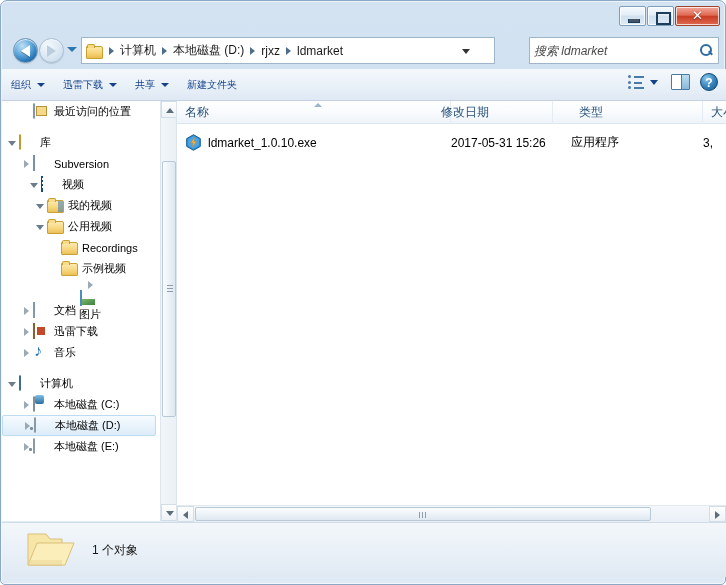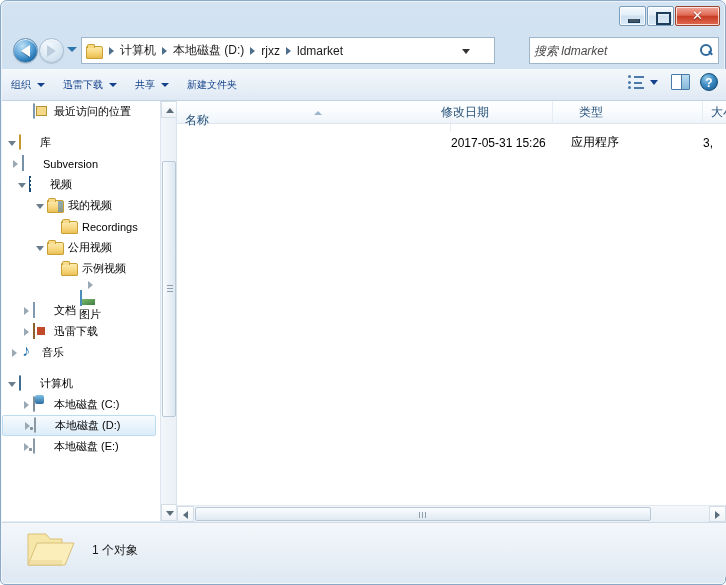--- a/index.html
+++ b/index.html
@@ -509,66 +509,66 @@
           <span class="exp"></span>
           <span class="ti-ico"><span class="ic-recent"></span></span>
           <span class="ti-label">最近访问的位置</span>
         </div>
         <div class="treegap"></div>
         <div class="treeitem" style="padding-left: 4px;">
           <span class="exp open"></span>
           <span class="ti-ico"><span class="ic-library"></span></span>
           <span class="ti-label">库</span>
         </div>
-        <div class="treeitem" style="padding-left: 7px;">
+        <div class="treeitem" style="padding-left: 18px;">
           <span class="exp closed"></span>
           <span class="ti-ico"><span class="ic-svn"></span></span>
           <span class="ti-label">Subversion</span>
         </div>
-        <div class="treeitem" style="padding-left: 14px;">
+        <div class="treeitem" style="padding-left: 26px;">
           <span class="exp open"></span>
           <span class="ti-ico"><span class="ic-video"></span></span>
           <span class="ti-label">视频</span>
         </div>
         <div class="treeitem" style="padding-left: 32px;">
           <span class="exp open"></span>
           <span class="ti-ico"><span class="ic-folder badge"></span></span>
           <span class="ti-label">我的视频</span>
         </div>
+        <div class="treeitem" style="padding-left: 32px;">
+          <span class="exp open"></span>
+          <span class="ti-ico"><span class="ic-folder"></span></span>
+          <span class="ti-label">公用视频</span>
+        </div>
         <div class="treeitem" style="padding-left: 46px;">
           <span class="exp"></span>
           <span class="ti-ico"><span class="ic-folder"></span></span>
           <span class="ti-label">Recordings</span>
         </div>
-        <div class="treeitem" style="padding-left: 32px;">
-          <span class="exp open"></span>
-          <span class="ti-ico"><span class="ic-folder"></span></span>
-          <span class="ti-label">公用视频</span>
-        </div>
         <div class="treeitem" style="padding-left: 46px;">
           <span class="exp"></span>
           <span class="ti-ico"><span class="ic-folder"></span></span>
           <span class="ti-label">示例视频</span>
         </div>
         <div class="treeitem" style="padding-left: 18px; flex-direction: column;">
           <span class="exp closed"></span>
           <span class="ti-ico"><span class="ic-pic"></span></span>
           <span class="ti-label">图片</span>
         </div>
         <div class="treeitem" style="padding-left: 18px;">
           <span class="exp closed"></span>
           <span class="ti-ico"><span class="ic-doc"></span></span>
           <span class="ti-label">文档</span>
         </div>
         <div class="treeitem" style="padding-left: 18px;">
           <span class="exp closed"></span>
           <span class="ti-ico"><span class="ic-dl"></span></span>
           <span class="ti-label">迅雷下载</span>
         </div>
-        <div class="treeitem" style="padding-left: 6px;">
+        <div class="treeitem" style="padding-left: 18px;">
           <span class="exp closed"></span>
           <span class="ti-ico"><span class="ic-music"></span></span>
           <span class="ti-label">音乐</span>
         </div>
         <div class="treegap"></div>
         <div class="treeitem" style="padding-left: 4px;">
           <span class="exp open"></span>
           <span class="ti-ico"><span class="ic-comp"></span></span>
           <span class="ti-label">计算机</span>
         </div>
@@ -596,35 +596,45 @@
       <div class="vsthumb"></div>
       <div class="vsbtn dn">
           <span class="t"></span>
         </div>
     </div>
   </div>
   <div class="splitter"></div>
 
   <div class="listpane">
     <div class="colhead" id="colhead">
-        <div class="col" style="left: 0px; width: 274px; margin-top: 8px;">
+        <div class="col" style="left: 0px; width: 274px;">
           <span>名称</span>
           <span class="sortmark" style="left: 137px;"></span>
         </div>
         <div class="col" style="left: 256px; width: 120px;">
           <span>修改日期</span>
         </div>
         <div class="col" style="left: 394px; width: 132px;">
           <span>类型</span>
         </div>
         <div class="col" style="left: 526px; width: 60px;">
           <span>大小</span>
         </div>
       </div>
     <div class="filerow">
+      <span class="fr-name">
+        <span class="exeico">
+          <svg width="17" height="17" viewBox="0 0 17 17">
+            <polygon points="8.5,0.7 15.3,4.6 15.3,12.4 8.5,16.3 1.7,12.4 1.7,4.6" fill="#2f8fd8" stroke="#1b5f96" stroke-width="1"></polygon>
+            <polygon points="8.5,2.3 13.9,5.4 13.9,11.6 8.5,14.7 3.1,11.6 3.1,5.4" fill="#46a6e8" stroke="none"></polygon>
+            <polygon points="9.6,3.6 5.7,8.8 8.2,8.8 7.3,13.2 11.4,7.6 8.8,7.6" fill="#ffb93a" stroke="#e07a15" stroke-width="0.5"></polygon>
+          </svg>
+        </span>
+        <span>ldmarket_1.0.10.exe</span>
+      </span>
       <span class="fr-date">2017-05-31 15:26</span>
       <span class="fr-type">应用程序</span>
       <span class="fr-size">3,</span>
     </div>
   </div>
 
   <div class="hscroll">
     <div class="hsbtn l">
         <span class="t"></span>
       </div>

